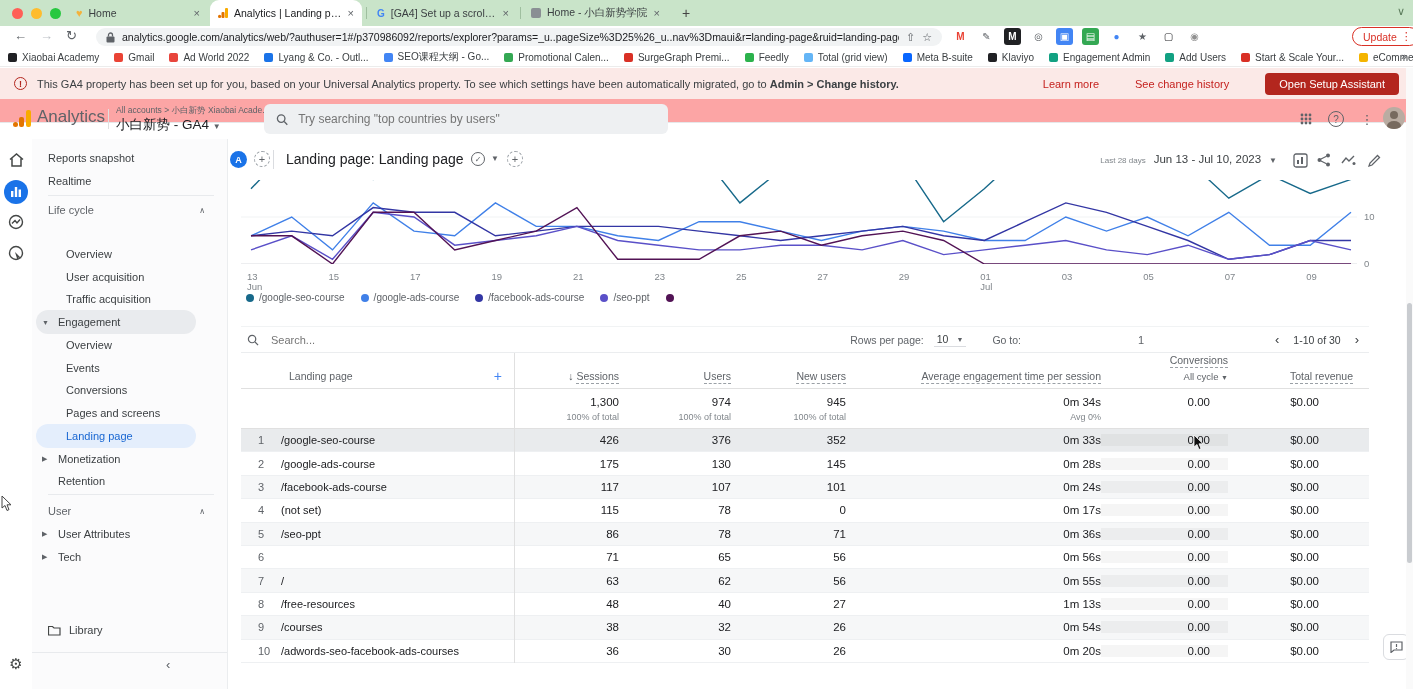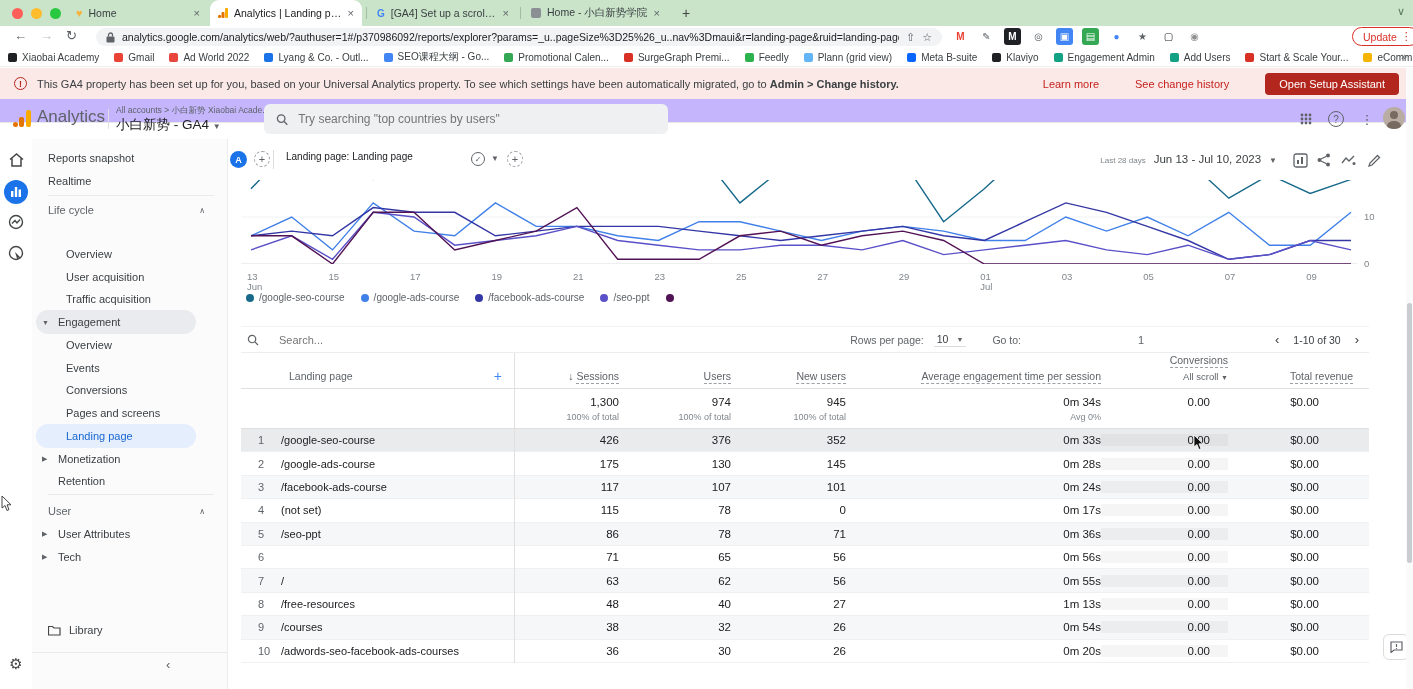--- a/index.html
+++ b/index.html
@@ -42,21 +42,21 @@
 
   
   #banner{left:0;top:68px;width:1413px;height:31px;background:#fbe9e7;display:flex;align-items:center;padding:0 14px;gap:10px;}
   #bicon{width:13px;height:13px;border:1.4px solid #b3261e;border-radius:50%;color:#b3261e;font-size:9px;
          display:flex;align-items:center;justify-content:center;flex:none;font-weight:bold;}
   #btext{flex:1;font-size:11px;color:#3c4043;white-space:nowrap;overflow:hidden;}
   .blink{font-size:11px;color:#c5221f;margin-right:26px;white-space:nowrap;}
   #setupbtn{background:#b3261e;color:#fff;font-size:11px;border-radius:4px;padding:5px 14px;white-space:nowrap;}
 
   
-  #gaheader{left:0;top:99px;width:1413px;height:24px;background:#c4b5fd;border-bottom:1px solid #e6e8ea;}
+  #gaheader{left:0;top:99px;width:1413px;height:24px;background:#fca5a5;border-bottom:1px solid #e6e8ea;}
   #galogo{position:absolute;left:13px;top:10px;width:20px;height:20px;}
   #galogo i{position:absolute;bottom:2px;border-radius:2px;}
   #gatitle{position:absolute;left:37px;top:8px;font-size:17px;color:#5f6368;}
   #hdrdiv{position:absolute;left:108px;top:10px;width:1px;height:20px;background:#e0e0e0;}
   #crumb1{position:absolute;left:116px;top:6px;font-size:8.5px;color:#5f6368;}
   #crumb2{position:absolute;left:116px;top:17px;font-size:13.5px;color:#202124;}
   #gasearch{position:absolute;left:264px;top:5px;width:404px;height:30px;background:#eef0f2;border-radius:6px;
       display:flex;align-items:center;padding:0 12px;gap:10px;}
   #gasearch input{border:0;background:transparent;outline:0;font-size:12px;color:#5f6368;width:100%;
       font-family:"Liberation Sans",sans-serif;}
@@ -83,41 +83,41 @@
   .sdiv{position:absolute;left:16px;width:166px;height:1px;background:#e8eaed;}
   #collapse{position:absolute;left:134px;top:518px;font-size:13px;color:#5f6368;}
 
   
   #main{left:227px;top:139px;width:1186px;height:550px;background:#fff;border-left:1px solid #ebedef;}
   #abadge{position:absolute;left:2px;top:12px;width:17px;height:17px;border-radius:50%;background:#1a73e8;
       color:#fff;font-size:9px;display:flex;align-items:center;justify-content:center;font-weight:bold;}
   .dashplus{position:absolute;width:16px;height:16px;border:1px dashed #9aa0a6;border-radius:50%;color:#5f6368;
       font-size:11px;display:flex;align-items:center;justify-content:center;}
   #tbdiv{position:absolute;left:45px;top:11px;width:1px;height:19px;background:#dadce0;}
-  #rtitle{position:absolute;left:58px;top:12px;font-size:10px;color:#202124;}
+  #rtitle{position:absolute;left:58px;top:12px;font-size:14px;color:#202124;}
   #checkc{position:absolute;left:243px;top:13px;width:14px;height:14px;border:1.3px solid #5f6368;border-radius:50%;
       font-size:8px;color:#5f6368;display:flex;align-items:center;justify-content:center;}
   #titlecaret{position:absolute;left:263px;top:15px;font-size:8px;color:#5f6368;}
   #daterange{position:absolute;right:136px;top:14px;font-size:11.5px;color:#3c4043;display:flex;gap:8px;align-items:baseline;}
   #daterange .sm{font-size:8px;color:#80868b;}
   #daterange .caret{font-size:8px;color:#5f6368;}
   .tbico{position:absolute;top:12px;width:18px;height:18px;color:#5f6368;display:flex;align-items:center;justify-content:center;}
 
   
   #chartsvg{position:absolute;left:13px;top:41px;width:1116px;height:84px;}
   .xtick{position:absolute;top:133px;width:22px;text-align:left;font-size:9.5px;color:#80868b;line-height:10px;}
   .ytick{position:absolute;left:1136px;font-size:9.5px;color:#80868b;}
   #legend{position:absolute;left:18px;top:153px;display:flex;gap:16px;align-items:center;}
   .lgi{display:inline-flex;align-items:center;gap:5px;font-size:10px;color:#5f6368;}
   .lgd{width:8px;height:8px;border-radius:50%;display:inline-block;}
 
   
   #table{position:absolute;left:13px;top:187px;width:1128px;height:336px;border-top:1px solid #f1f3f4;}
   #tsearch{position:absolute;left:0;top:0;width:1128px;height:26px;border-bottom:1px solid #ebedef;
-      display:flex;align-items:center;padding:0 6px;gap:20px;}
+      display:flex;align-items:center;padding:0 6px;gap:12px;}
   #tsearch input{border:0;outline:0;font-size:11px;color:#5f6368;width:220px;font-family:"Liberation Sans",sans-serif;background:transparent;}
   #tctrl{margin-left:auto;display:flex;align-items:center;gap:10px;font-size:10.5px;color:#5f6368;}
   #rpp{border-bottom:1px solid #dadce0;padding:1px 3px;display:inline-flex;gap:8px;align-items:center;color:#3c4043;}
   #rpp .caret{font-size:7px;color:#5f6368;}
   #goto{width:34px;border:0;border-bottom:1px solid #9aa0a6;outline:0;text-align:center;font-size:10.5px;color:#3c4043;background:transparent;font-family:"Liberation Sans",sans-serif;}
   .pgchev{font-size:13px;color:#3c4043;padding:0 4px;}
   #thead{position:absolute;left:0;top:26px;width:1128px;height:36px;border-bottom:1px solid #e0e0e0;
       display:flex;align-items:flex-end;font-size:10.5px;color:#5f6368;}
   .hcell{padding-bottom:6px;text-align:right;}
   .hlab{border-bottom:1px dashed #9aa0a6;padding-bottom:1px;white-space:nowrap;}
@@ -255,21 +255,21 @@
         <span class="bm">
           <i class="bmi" style="background: rgb(217, 48, 37);"></i>
           <span>SurgeGraph Premi...</span>
         </span>
         <span class="bm">
           <i class="bmi" style="background: rgb(43, 178, 76);"></i>
           <span>Feedly</span>
         </span>
         <span class="bm">
           <i class="bmi" style="background: rgb(100, 181, 246);"></i>
-          <span>Plann (grid view)</span>
+          <span>Total (grid view)</span>
         </span>
         <span class="bm">
           <i class="bmi" style="background: rgb(8, 102, 255);"></i>
           <span>Meta B-suite</span>
         </span>
         <span class="bm">
           <i class="bmi" style="background: rgb(32, 33, 36);"></i>
           <span>Klaviyo</span>
         </span>
         <span class="bm">
@@ -592,21 +592,21 @@
         <span class="hcell h-page">
           <span class="hlab">Landing page</span>
           <span class="h-plus">+</span>
         </span>
         <span class="hcell h-sess"><span>↓ </span><span class="hlab">Sessions</span></span>
         <span class="hcell h-users"><span class="hlab">Users</span></span>
         <span class="hcell h-new"><span class="hlab">New users</span></span>
         <span class="hcell h-avg"><span class="hlab">Average engagement time per session</span></span>
         <span class="hcell h-conv">
           <span class="hlab">Conversions</span>
-          <span class="sub"><span>All scroll</span> <span style="font-size:7px">▼</span></span>
+          <span class="sub"><span>All cycle</span> <span style="font-size:7px">▼</span></span>
         </span>
         <span class="hcell h-rev"><span class="hlab">Total revenue</span></span>
       </div>
 
       <div id="totals">
         <span class="tcell t-page"></span>
         <span class="tcell t-sess">
             <div>1,300</div>
             <div class="sub">100% of total</div>
           </span>

